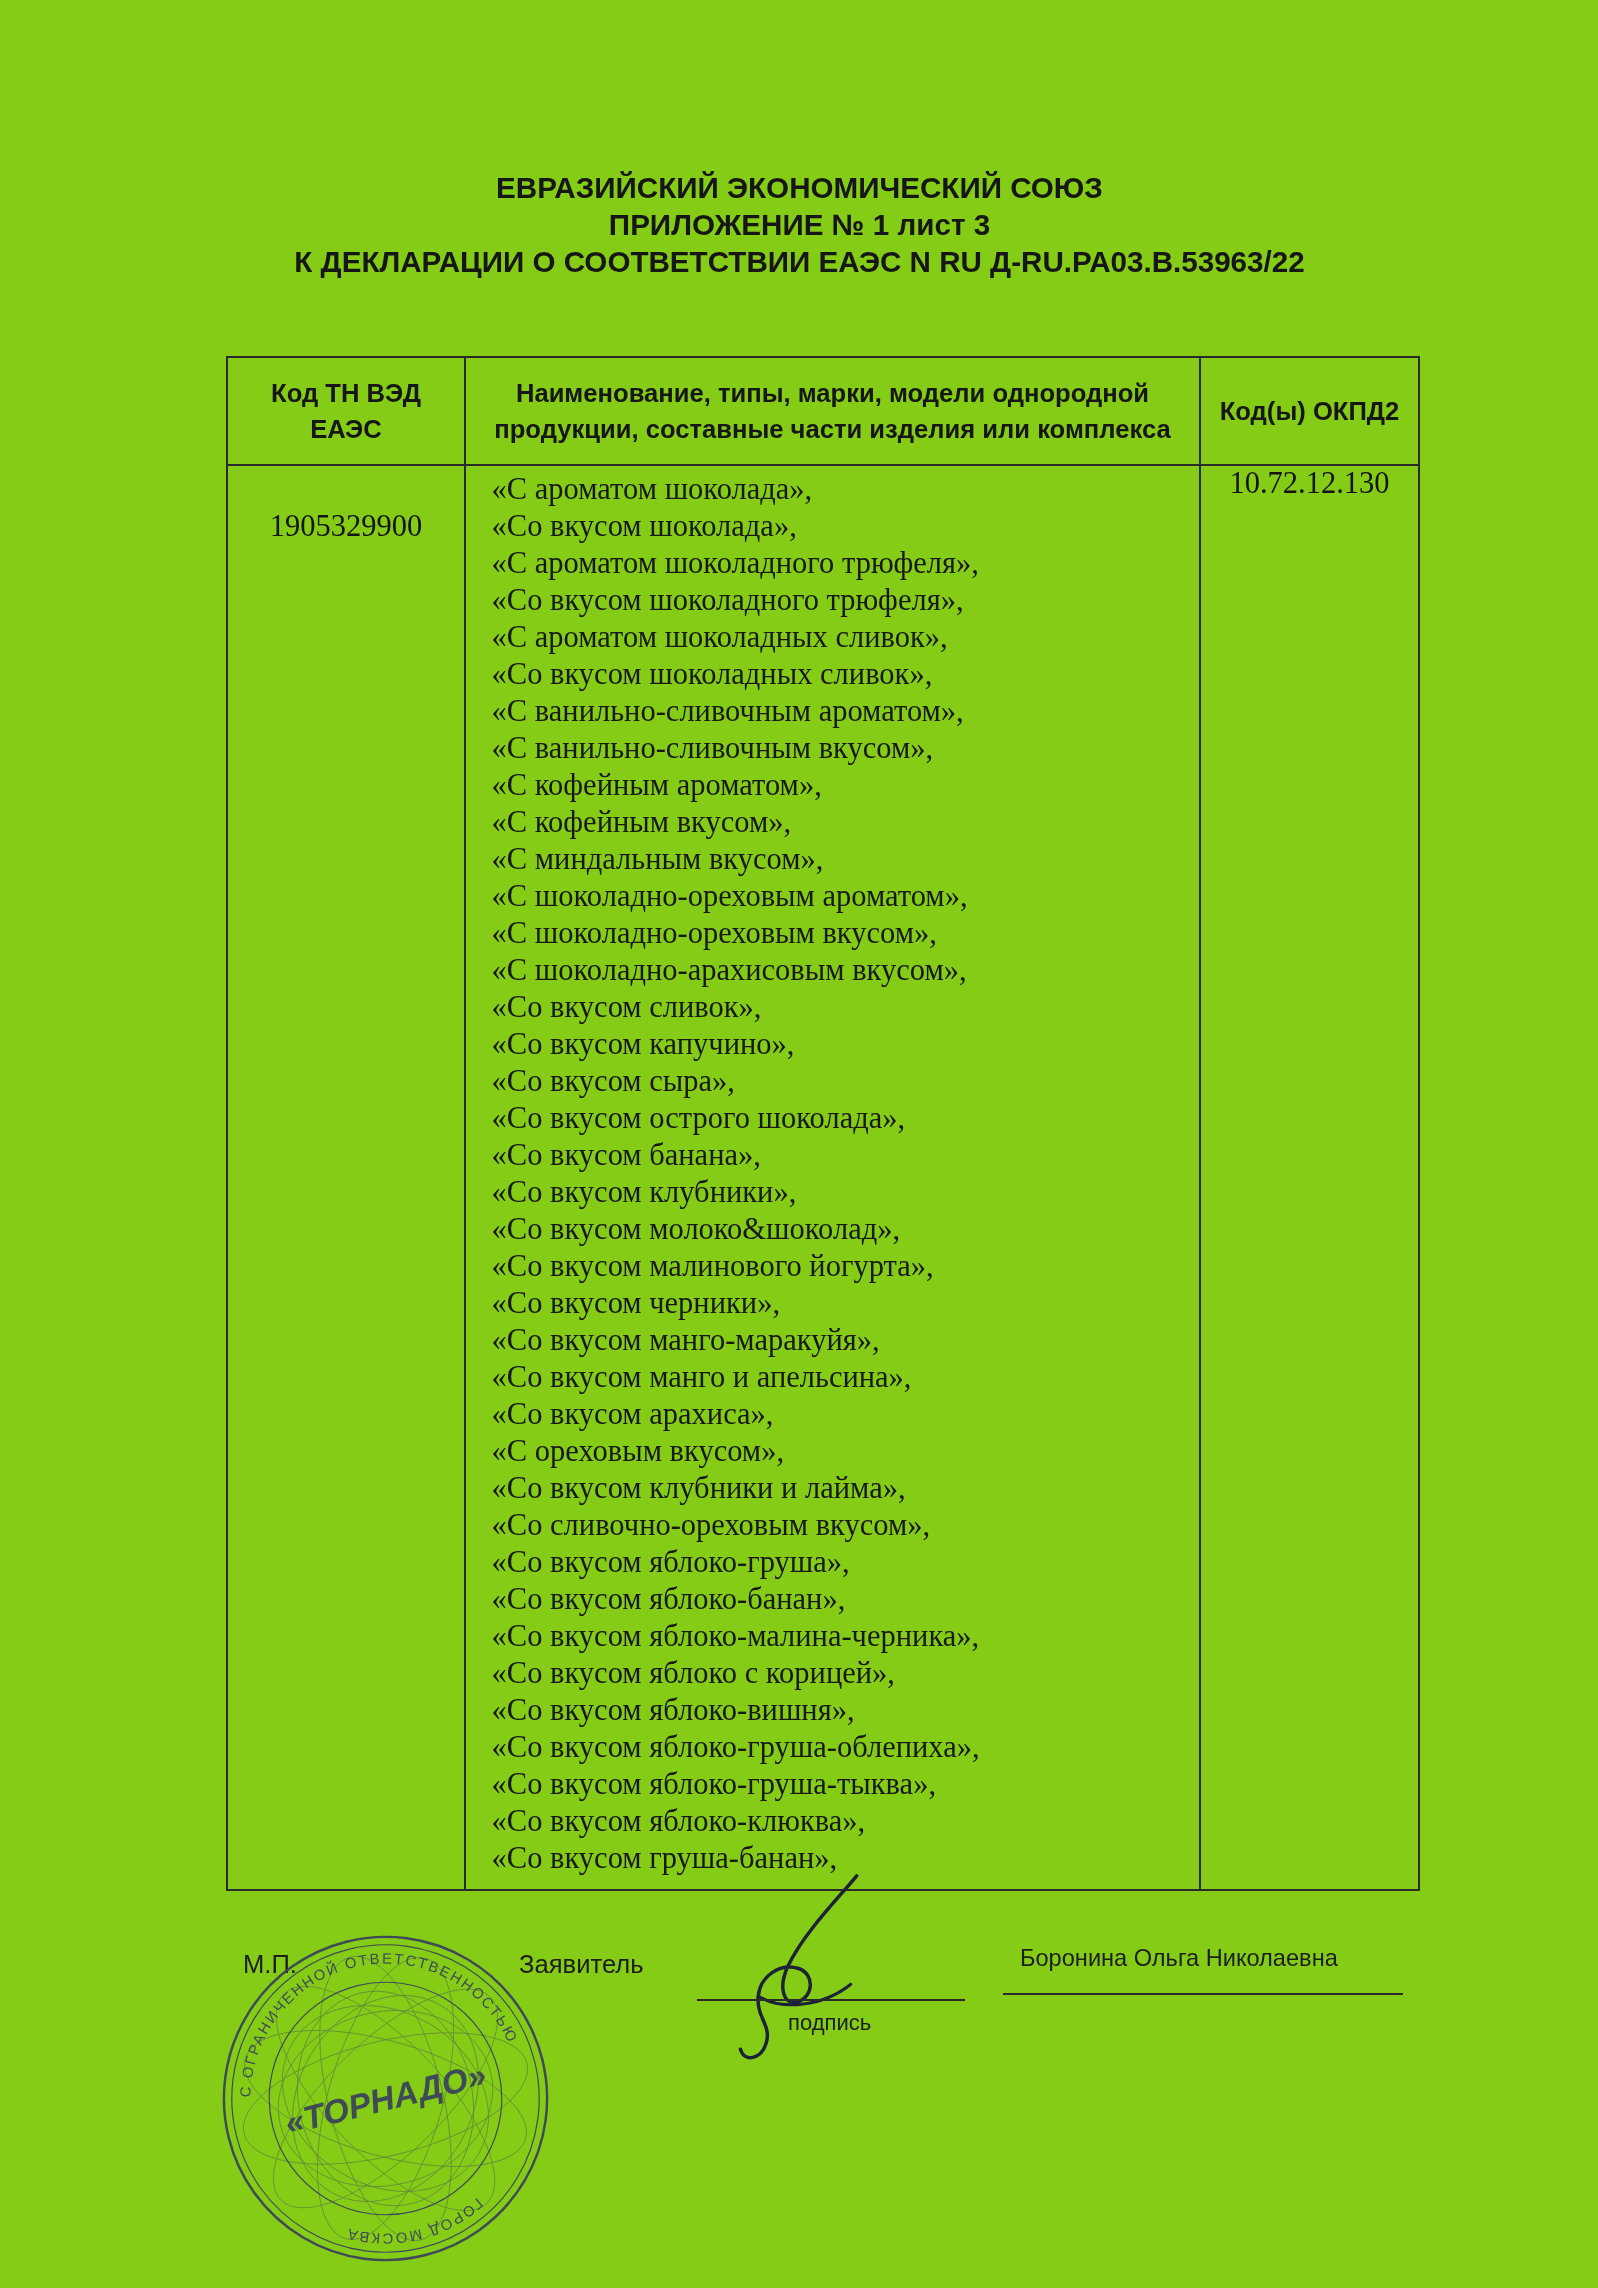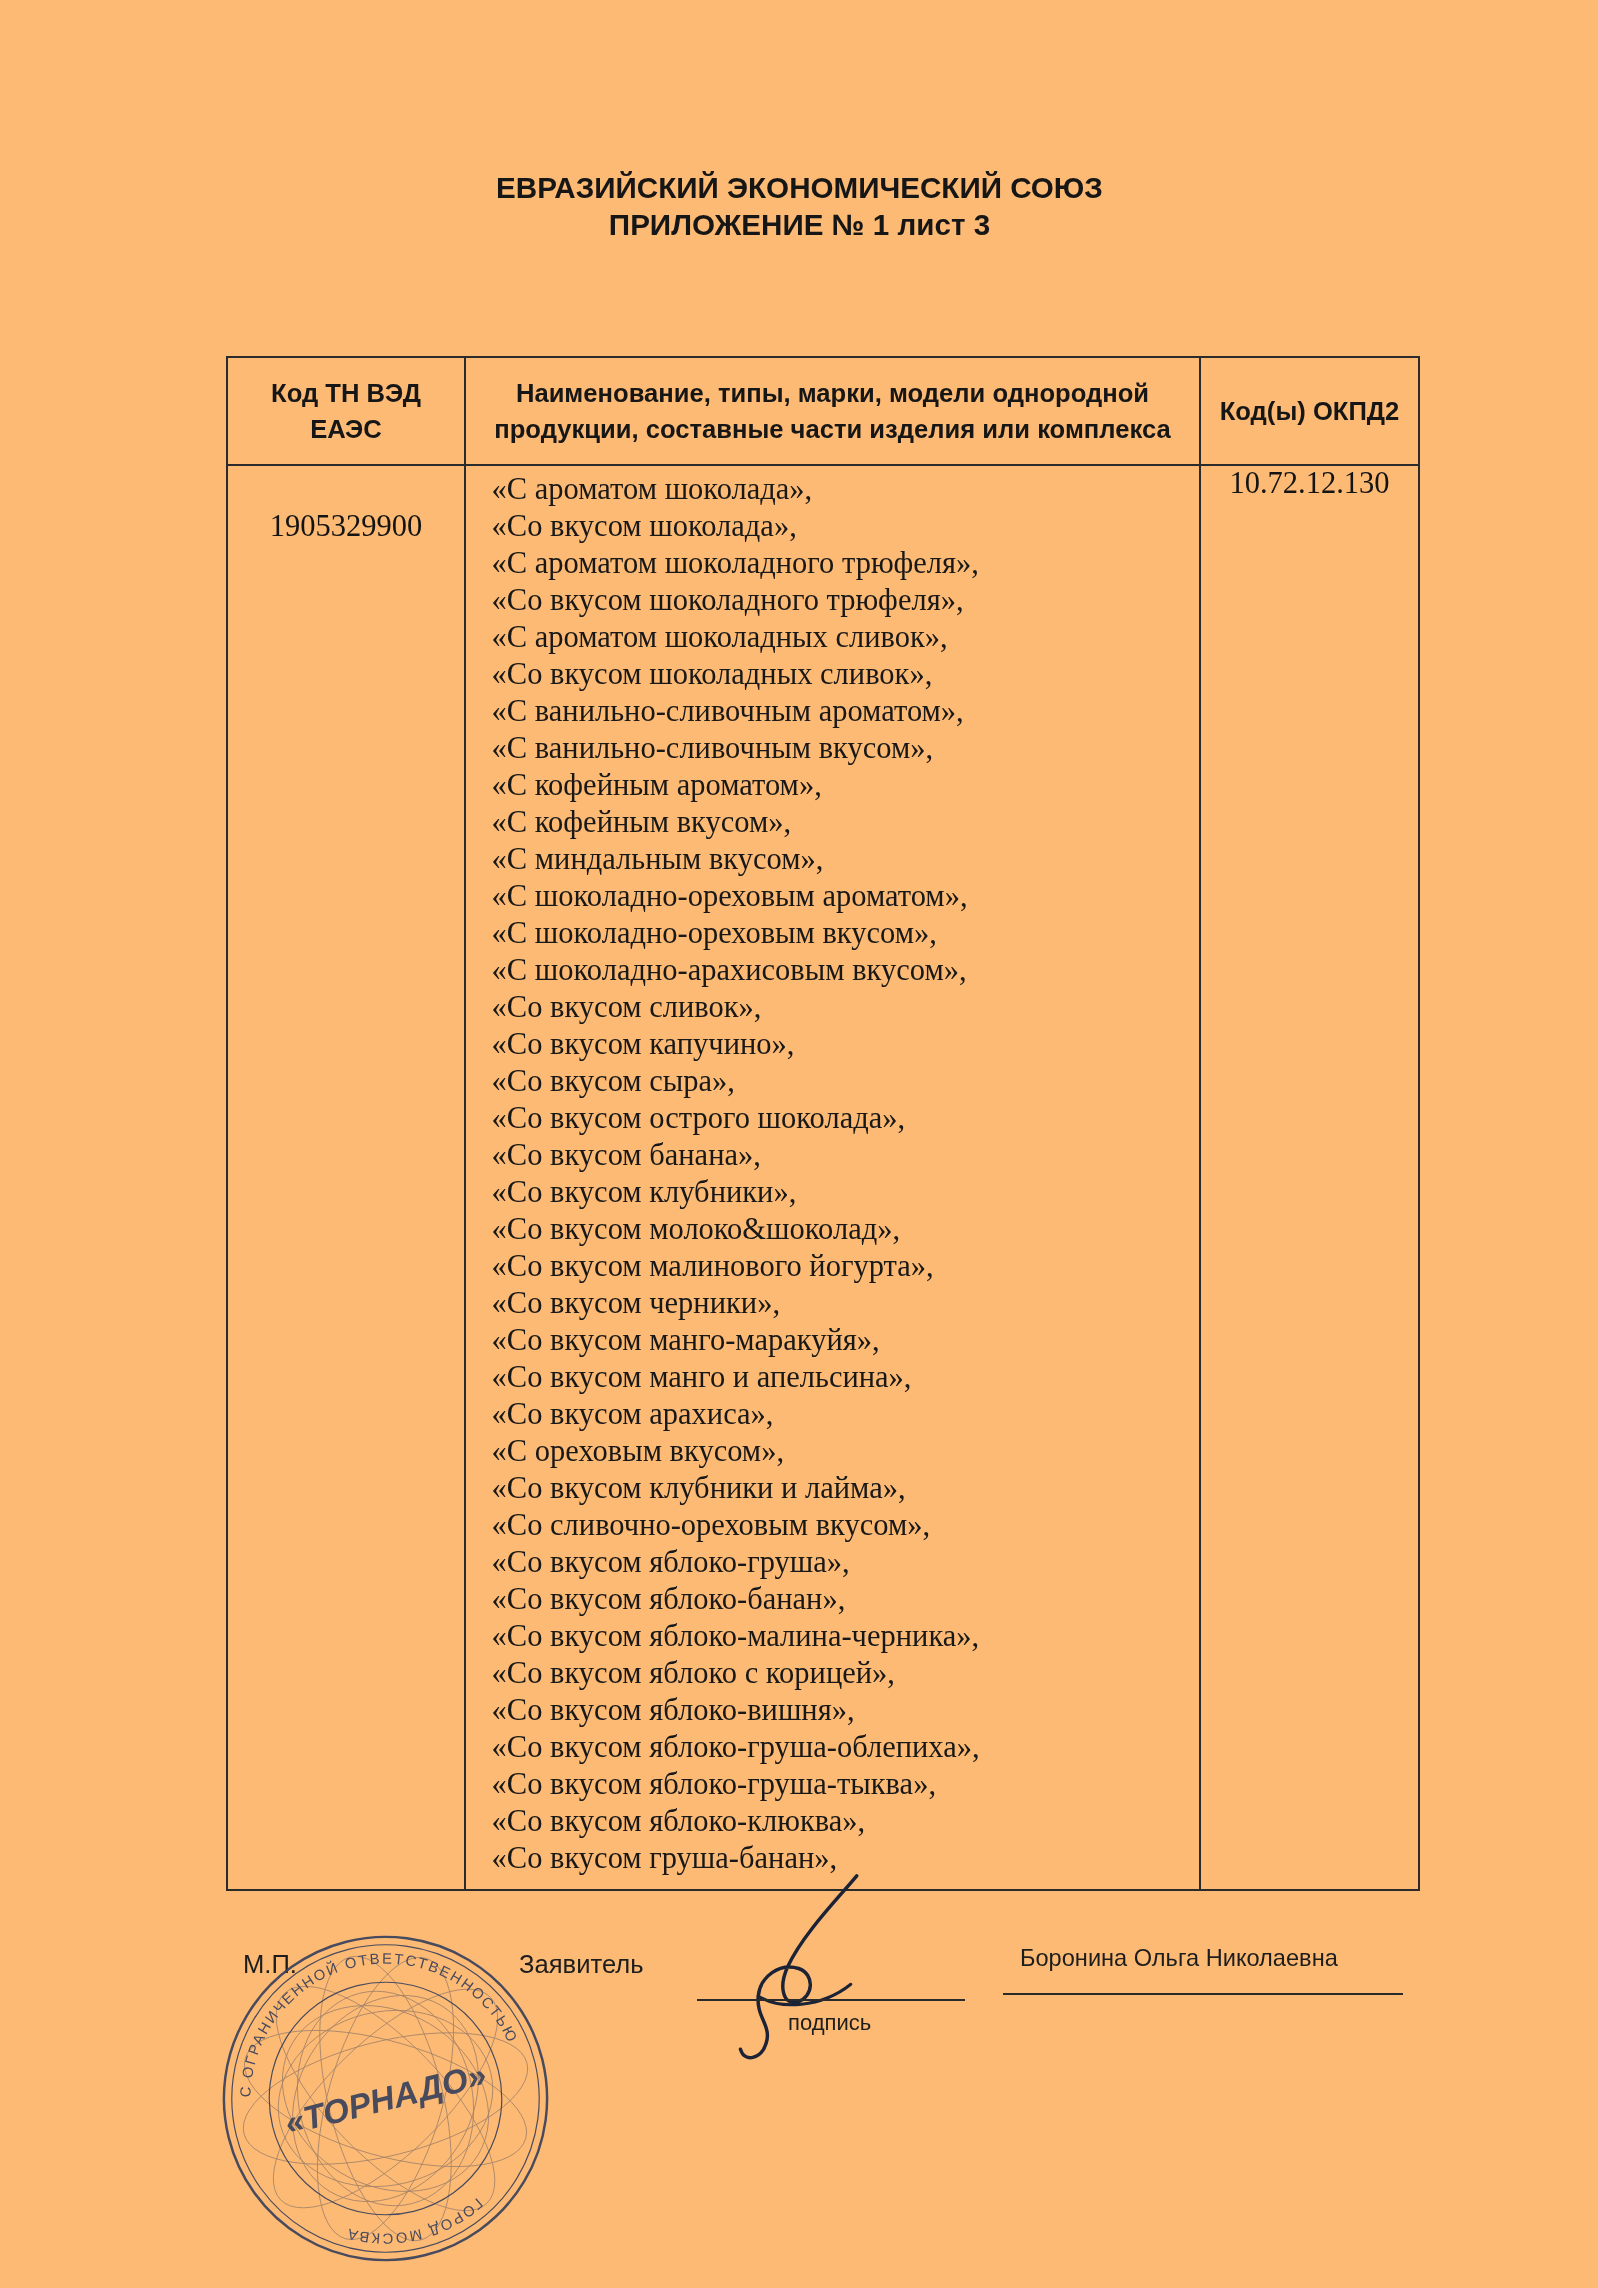--- a/index.html
+++ b/index.html
@@ -1,21 +1,21 @@
 <!DOCTYPE html>
 <html><head>
 <meta charset="utf-8">
 <style>
   * { margin:0; padding:0; box-sizing:border-box; }
   html,body { background:#e9e9e9; }
   .page {
     position:relative;
     width:1599px; height:2288px;
     margin:0 auto;
-    background:#fdba74;
+    background:#84cc16;
     font-family:"Liberation Serif","DejaVu Serif",serif;
     color:#141414;
     overflow:hidden;
   }
 
   
   .doc-header {
     position:absolute; top:169px; left:0; width:100%;
     text-align:center;
     font-family:"Liberation Sans","DejaVu Sans",sans-serif;
@@ -83,20 +83,21 @@
   .stamp-text { fill:#39415c; stroke:none; font-family:"Liberation Sans","DejaVu Sans",sans-serif; }
 </style>
 </head>
 <body>
 
 <div class="page">
 
   <div class="doc-header">
     <div>ЕВРАЗИЙСКИЙ ЭКОНОМИЧЕСКИЙ СОЮЗ</div>
     <div>ПРИЛОЖЕНИЕ № 1 лист 3</div>
+    <div>К ДЕКЛАРАЦИИ О СООТВЕТСТВИИ ЕАЭС N RU Д-RU.РА03.В.53963/22</div>
   </div>
 
   <table class="doc-table">
     <thead>
       <tr>
         <th class="col-w1">
           <div>Код ТН ВЭД</div>
           <div>ЕАЭС</div>
         </th>
         <th class="col-w2">Наименование, типы, марки, модели однородной продукции, составные части изделия или комплекса</th>

